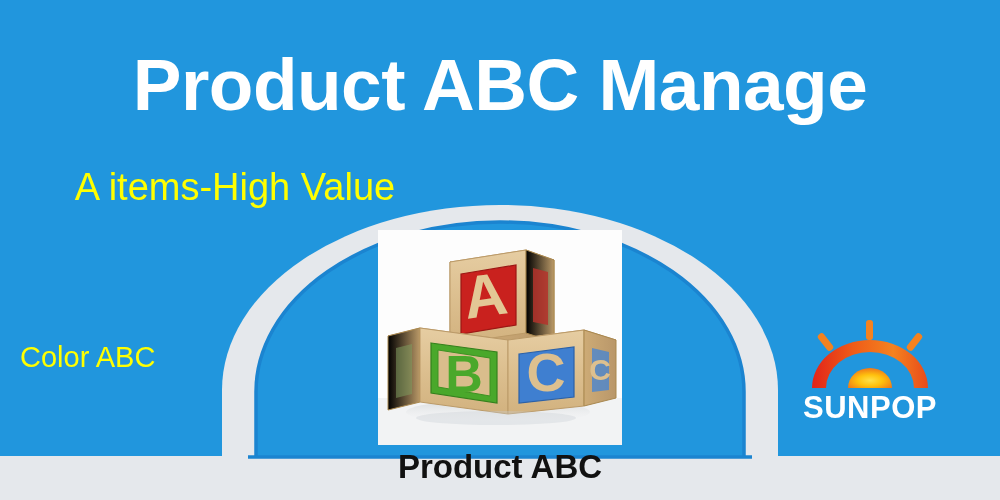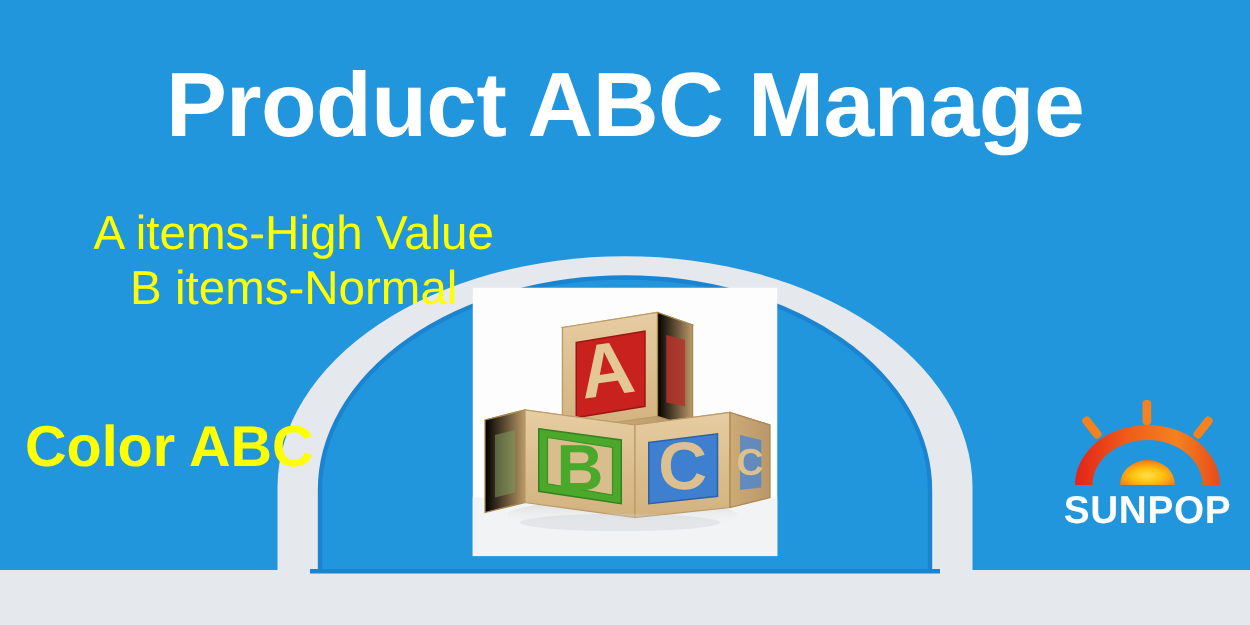--- a/index.html
+++ b/index.html
@@ -54,22 +54,22 @@
     font-weight: normal;
     line-height: 44px;
     white-space: nowrap;
     text-align: center;
   }
   .colorabc {
     position: absolute;
     left: 20px;
     top: 335px;
     color: #ffff00;
-    font-size: 46px;
-    font-weight: bold;
+    font-size: 29px;
+    font-weight: normal;
     line-height: 44px;
     white-space: nowrap;
   }
   .caption {
     position: absolute;
     left: 330px;
     top: 448px;
     width: 340px;
     text-align: center;
     color: #111111;
@@ -85,21 +85,21 @@
     left: 378px;
     top: 230px;
     width: 244px;
     height: 215px;
   }
   .blocks-svg { width: 244px; height: 215px; display: block; }
 
   
   .logo {
     position: absolute;
-    left: 848px;
+    left: 800px;
     top: 318px;
     width: 140px;
     height: 108px;
   }
   .logo-svg { width: 140px; height: 108px; display: block; }
 </style>
 </head>
 <body>
 
 <div id="banner">
@@ -123,21 +123,20 @@
     <use href="#blueArch" fill="#2196DD"></use>
 
     <path d="M 256,456 L 256,392 A 244,170 0 0 1 744,392 L 744,456" fill="none" stroke="#1b84d0" stroke-width="3.5"></path>
     <line x1="248" y1="457" x2="752" y2="457" stroke="#1b84d0" stroke-width="3.5"></line>
   </svg>
 
   <div class="title">Product ABC Manage</div>
 
   <div class="bullets">
     <div class="bullet-line">A items-High Value</div>
-    <div class="bullet-line">B items-Normal</div>
   </div>
 
   <div class="colorabc">Color ABC</div>
 
   <div class="blocks-photo">
     <svg class="blocks-svg" viewBox="0 0 244 215">
       <defs>
         <linearGradient id="woodFace" x1="0" y1="0" x2="0" y2="1">
           <stop offset="0%" stop-color="#e6cda2"></stop>
           <stop offset="50%" stop-color="#dcbf8f"></stop>
@@ -247,14 +246,15 @@
       </g>
 
       <path d="M 12,70 A 58,48 0 0 1 128,70 L 114,70 A 44,36 0 0 0 26,70 Z" fill="url(#arcGrad)"></path>
 
       <path d="M 48,70 A 22,20 0 0 1 92,70 Z" fill="url(#domeGrad)"></path>
 
       <text x="70" y="100" font-family="'Liberation Sans',sans-serif" font-size="31" font-weight="bold" fill="#ffffff" text-anchor="middle" letter-spacing="0.5">SUNPOP</text>
     </svg>
   </div>
 
+  <div class="caption">Product ABC</div>
 
 </div>
 
 </body></html>

